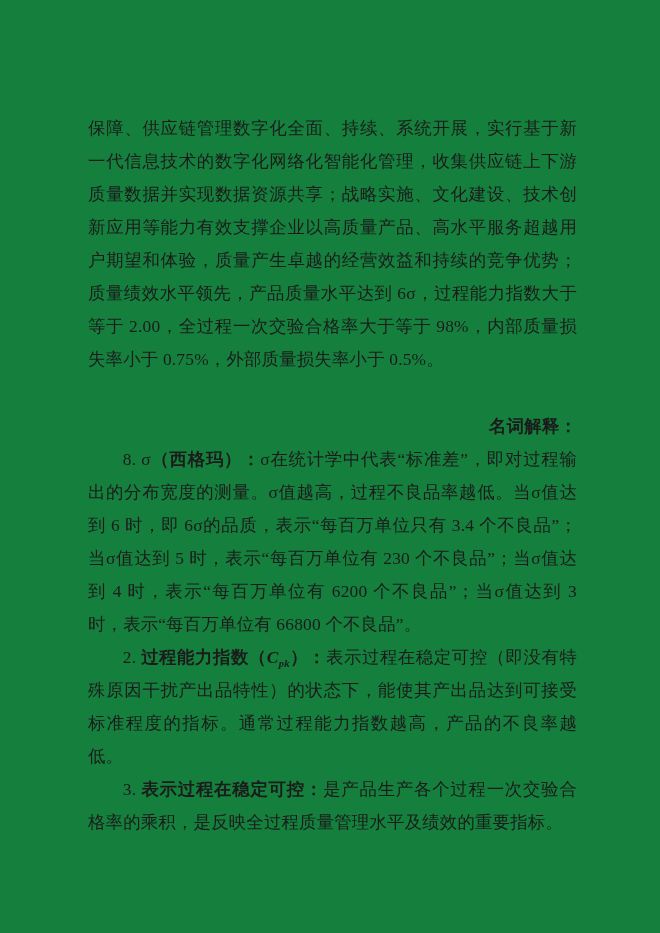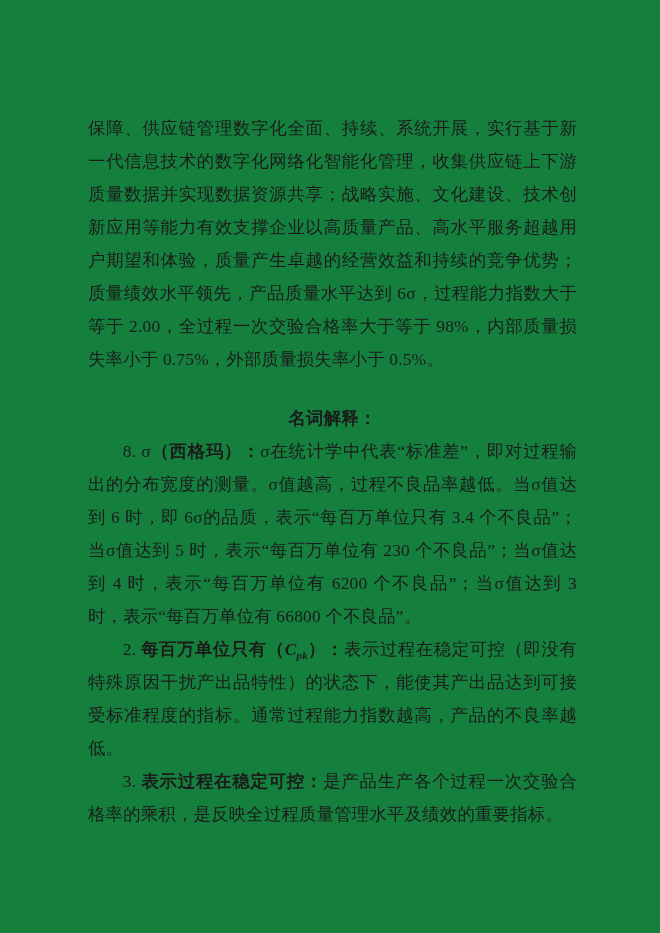--- a/index.html
+++ b/index.html
@@ -23,24 +23,24 @@
     width: 489px;
   }
   p.para {
     margin: 0;
     font-size: 17.4px;
     line-height: 33px;
     text-align: justify;
     letter-spacing: 0.2px;
   }
   p.para.heading {
-    margin-top: 26px;
+    margin-top: 34px;
     font-weight: 700;
     font-family: "Liberation Sans", "DejaVu Sans", sans-serif;
-    text-align: center;
+    text-align: right;
   }
   p.para.indent {
     text-indent: 2em;
   }
   .b {
     font-weight: 700;
     font-family: "Liberation Sans", "DejaVu Sans", sans-serif;
   }
   .i {
     font-style: italic;
@@ -62,17 +62,17 @@
   }
 </style>
 </head>
 <body>
 
 <div class="page" style="background: #15803d; color: rgb(27, 27, 27); padding-left: 36px;">
   <div class="content">
       <p class="para"><span>保障、供应链管理数字化全面、持续、系统开展，实行基于新一代信息技术的数字化网络化智能化管理，收集供应链上下游质量数据并实现数据资源共享；战略实施、文化建设、技术创新应用等能力有效支撑企业以高质量产品、高水平服务超越用户期望和体验，质量产生卓越的经营效益和持续的竞争优势；质量绩效水平领先，产品质量水平达到 6σ，过程能力指数大于等于 2.00，全过程一次交验合格率大于等于 98%，内部质量损失率小于 0.75%，外部质量损失率小于 0.5%。</span></p>
       <p class="para heading"><span class="b">名词解释：</span></p>
       <p class="para indent"><span>8. σ</span><span class="b">（西格玛）：</span><span>σ在统计学中代表“标准差”，即对过程输出的分布宽度的测量。σ值越高，过程不良品率越低。当σ值达到 6 时，即 6σ的品质，表示“每百万单位只有 3.4 个不良品”；当σ值达到 5 时，表示“每百万单位有 230 个不良品”；当σ值达到 4 时，表示“每百万单位有 6200 个不良品”；当σ值达到 3 时，表示“每百万单位有 66800 个不良品”。</span></p>
-      <p class="para indent"><span>2. </span><span class="b">每百万单位只有（</span><span class="b i">C</span><sub class="b i">pk</sub><span class="b">）：</span><span>表示过程在稳定可控（即没有特殊原因干扰产出品特性）的状态下，能使其产出品达到可接受标准程度的指标。通常过程能力指数越高，产品的不良率越低。</span></p>
+      <p class="para indent"><span>2. </span><span class="b">过程能力指数（</span><span class="b i">C</span><sub class="b i">pk</sub><span class="b">）：</span><span>表示过程在稳定可控（即没有特殊原因干扰产出品特性）的状态下，能使其产出品达到可接受标准程度的指标。通常过程能力指数越高，产品的不良率越低。</span></p>
       <p class="para indent"><span>3. </span><span class="b">表示过程在稳定可控：</span><span>是产品生产各个过程一次交验合格率的乘积，是反映全过程质量管理水平及绩效的重要指标。</span></p>
     </div>
   <div class="page-number">13</div>
 </div>
 
 </body></html>

